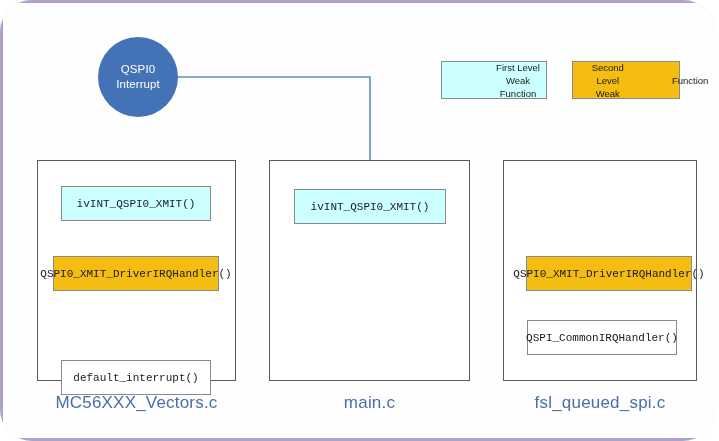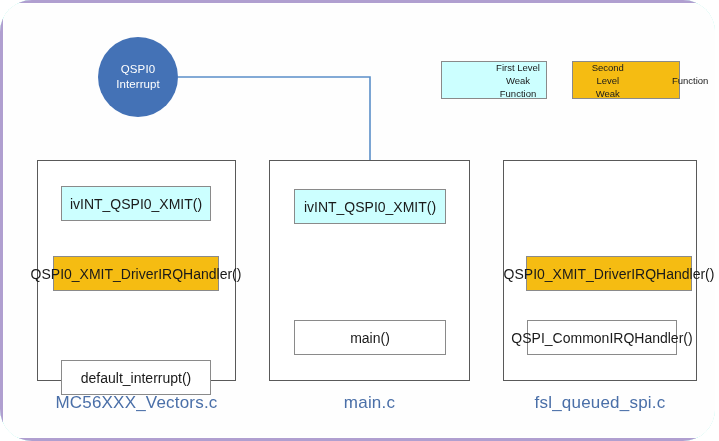--- a/index.html
+++ b/index.html
@@ -83,23 +83,24 @@
   }
 
   .fn-box {
     position: absolute;
     box-sizing: border-box;
     border: 1px solid #8a8a8a;
     display: flex;
     align-items: center;
     justify-content: center;
     text-align: center;
-    font-size: 14px;
+    font-size: 11px;
     color: #1a1a1a;
     white-space: nowrap;
+    font-family: Liberation Mono, monospace;
   }
   .fn-cyan { background: #ccffff; }
   .fn-orange { background: #f5bc12; }
   .fn-white { background: #ffffff; }
 
   .file-label {
     position: absolute;
     text-align: center;
     color: #4a6fa8;
     font-size: 17px;
@@ -152,21 +153,20 @@
   <div class="fn-box fn-orange" style="left:53px; top:256px; width:166px; height:35px;">QSPI0_XMIT_DriverIRQHandler()</div>
 
   <div class="fn-box fn-white" style="left:61px; top:320px; width:150px; height:35px;margin-top:40px;">default_interrupt()</div>
 
   <div class="file-label" style="left:37px; top:393px; width:199px;">MC56XXX_Vectors.c</div>
 
   <div class="container-box" style="left:269px; top:160px; width:201px; height:221px;"></div>
 
   <div class="fn-box fn-cyan" style="left:294px; top:189px; width:152px; height:35px;">ivINT_QSPI0_XMIT()</div>
 
-  <div class="fn-box fn-white" style="left:294px; top:320px; width:152px; height:35px;">main()</div>
 
   <div class="file-label" style="left:269px; top:393px; width:201px;">main.c</div>
 
   <div class="container-box" style="left:503px; top:160px; width:194px; height:221px;"></div>
 
   <div class="fn-box fn-orange" style="left:526px; top:256px; width:166px; height:35px;">QSPI0_XMIT_DriverIRQHandler()</div>
 
   <div class="fn-box fn-white" style="left:527px; top:320px; width:150px; height:35px;text-align:center;">QSPI_CommonIRQHandler()</div>
 
   <div class="file-label" style="left:503px; top:393px; width:194px;">fsl_queued_spi.c</div>

